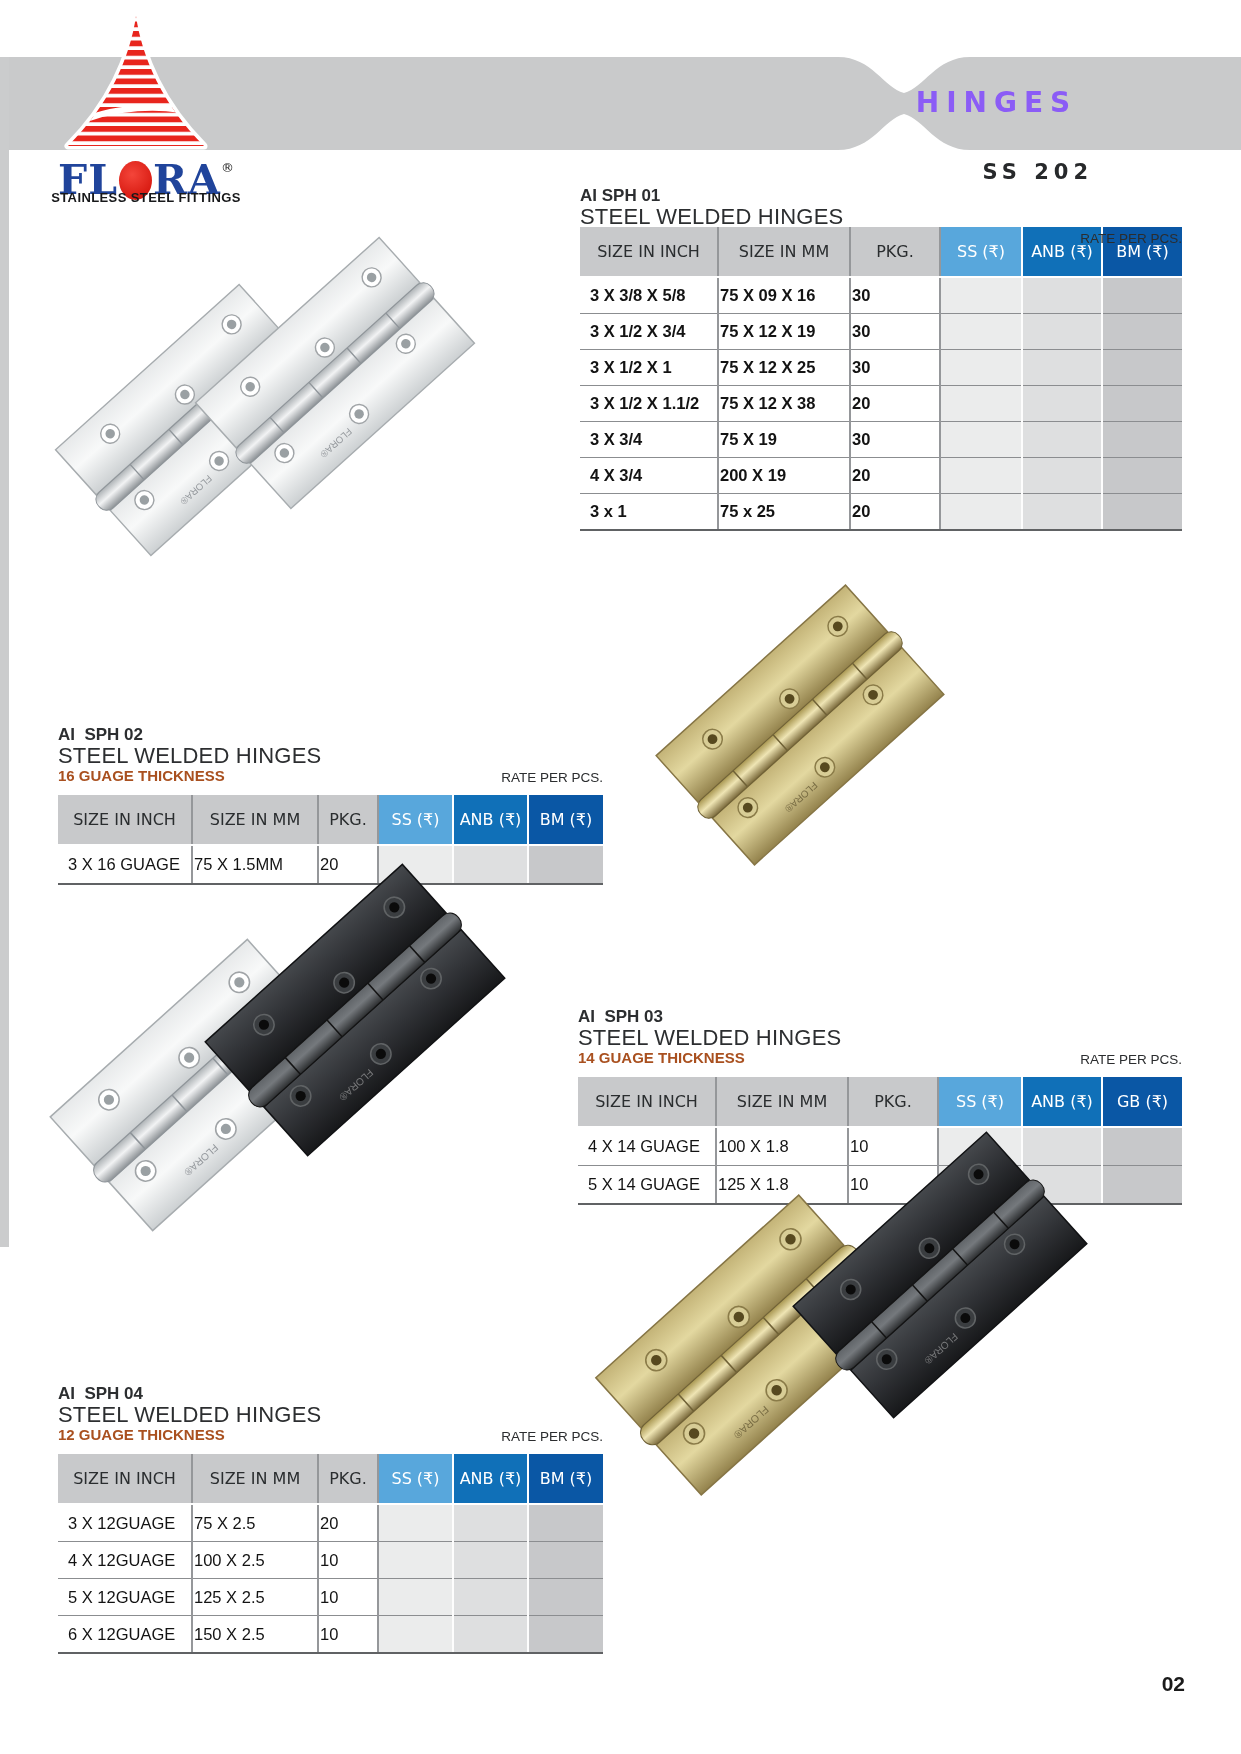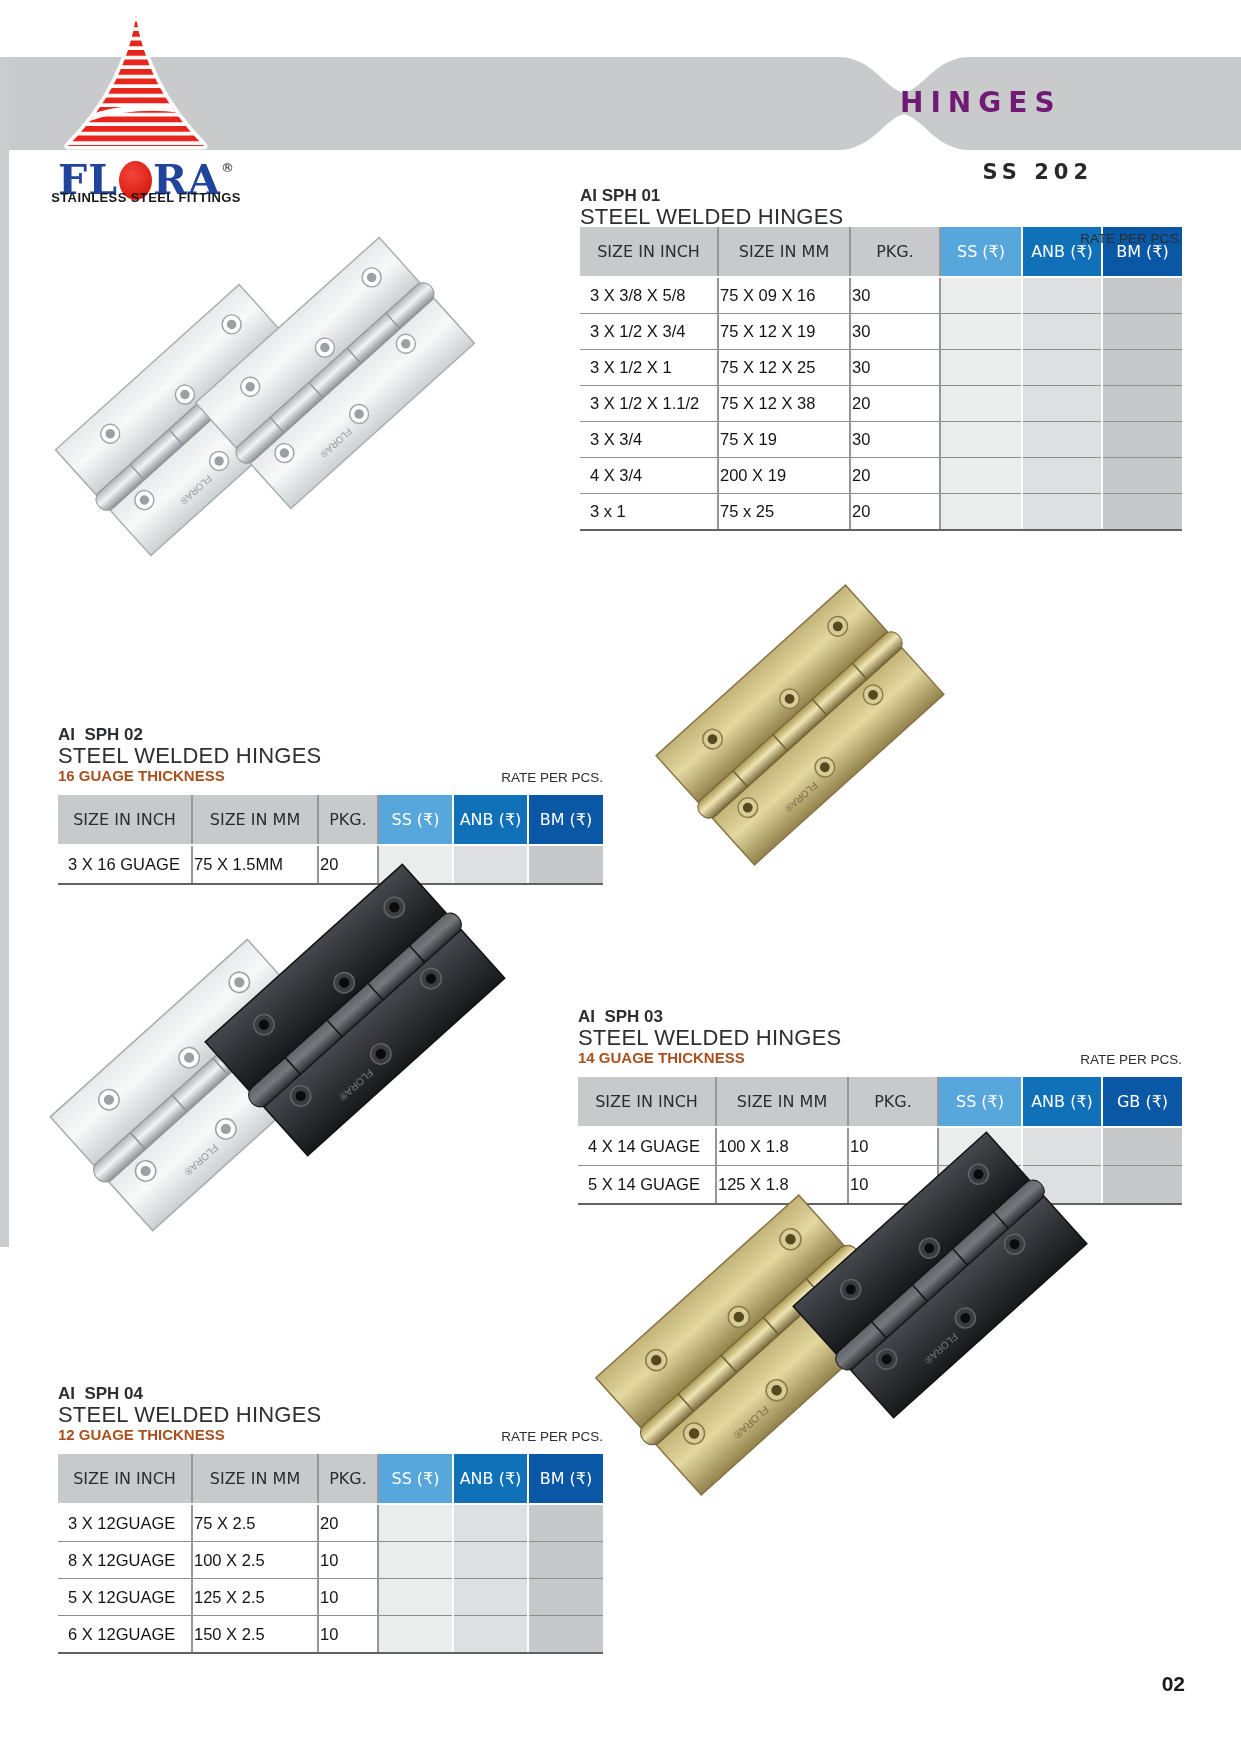--- a/index.html
+++ b/index.html
@@ -2,23 +2,23 @@
 <html><head>
 <meta charset="utf-8">
 <style>
   html,body{margin:0;padding:0;background:#ffffff;}
   .page{position:relative;width:1241px;height:1754px;background:#ffffff;overflow:hidden;
         font-family:"Liberation Sans",sans-serif;}
 
   
   .band-svg{position:absolute;left:0;top:0;}
   .left-strip{position:absolute;left:0;top:57px;width:9px;height:1190px;background:#cbcccd;}
-  .band-category{position:absolute;left:900px;top:86px;width:193px;text-align:left;
+  .band-category{position:absolute;left:900px;top:86px;width:193px;text-align:center;
     font-family:"DejaVu Sans",sans-serif;font-size:28px;font-weight:600;letter-spacing:7px;
-    color:#701a75;}
+    color:#8b5cf6;}
   .band-code{position:absolute;left:900px;top:160px;width:193px;text-align:right;
     font-family:"DejaVu Sans",sans-serif;font-size:21px;font-weight:600;letter-spacing:5px;
     color:#27292b;}
 
   
   .logo-tri{position:absolute;left:50px;top:12px;}
   .logo-word{position:absolute;left:48px;top:146px;width:196px;text-align:center;
     font-family:"DejaVu Serif",serif;font-weight:bold;font-size:41px;line-height:44px;
     color:#20449b;letter-spacing:1px;white-space:nowrap;}
   .logo-word .o-oval{display:inline-block;width:33px;height:39px;margin:0 1px;
@@ -45,21 +45,21 @@
   .s1 table.ptable{width:602px;} .s3 table.ptable{width:604px;}
   .s2 table.ptable,.s4 table.ptable{width:545px;}
   .ptable th{height:47px;font-weight:normal;font-size:16px;color:#2a2d2f;text-align:center;
     font-family:"DejaVu Sans","Liberation Sans",sans-serif;background:#c8c9cb;
     border-bottom:2.5px solid #ffffff;}
   .ptable th.h-ss {background:#58a7dc;color:#ffffff;}
   .ptable th.h-anb{background:#1070b8;color:#ffffff;border-left:2.5px solid #fff;}
   .ptable th.h-bm {background:#0a57a5;color:#ffffff;border-left:2.5px solid #fff;}
   .ptable th.hsep{border-right:2px solid #95979a;}
   .ptable td{font-size:16.5px;color:#131313;}
-  .s1 .ptable td{height:33px;} .s2 .ptable td,.s3 .ptable td{height:35px;}
+  .s1 .ptable td{height:33px;font-weight:bold;} .s2 .ptable td,.s3 .ptable td{height:35px;}
   .s4 .ptable td{height:34px;}
   .ptable td.c1{text-align:left;padding-left:10px;border-right:2px solid #95979a;}
   .ptable td.c2{text-align:left;border-right:2px solid #95979a;}
   .ptable td.c3{border-right:2px solid #95979a;}
   .ptable td.p1{background:#ebecec;border-right:2px solid #fdfdfd;}
   .ptable td.p2{background:#dedfe0;border-right:2px solid #fdfdfd;}
   .ptable td.p3{background:#c7c8ca;}
   .ptable tbody td{border-bottom:1.5px solid #8b8d90;}
   .ptable tbody tr:last-child td{border-bottom:2.5px solid #606264;}
 
@@ -425,21 +425,21 @@
           <tr>
             <td class="c1">3 X 12GUAGE</td>
             <td class="c2">75 X 2.5</td>
             <td class="c3">20</td>
             <td class="p1"></td>
             <td class="p2"></td>
             <td class="p3"></td>
           </tr>
 
           <tr>
-            <td class="c1">8 X 12GUAGE</td>
+            <td class="c1">4 X 12GUAGE</td>
             <td class="c2">100 X 2.5</td>
             <td class="c3">10</td>
             <td class="p1"></td>
             <td class="p2"></td>
             <td class="p3"></td>
           </tr>
 
           <tr>
             <td class="c1">5 X 12GUAGE</td>
             <td class="c2">125 X 2.5</td>

